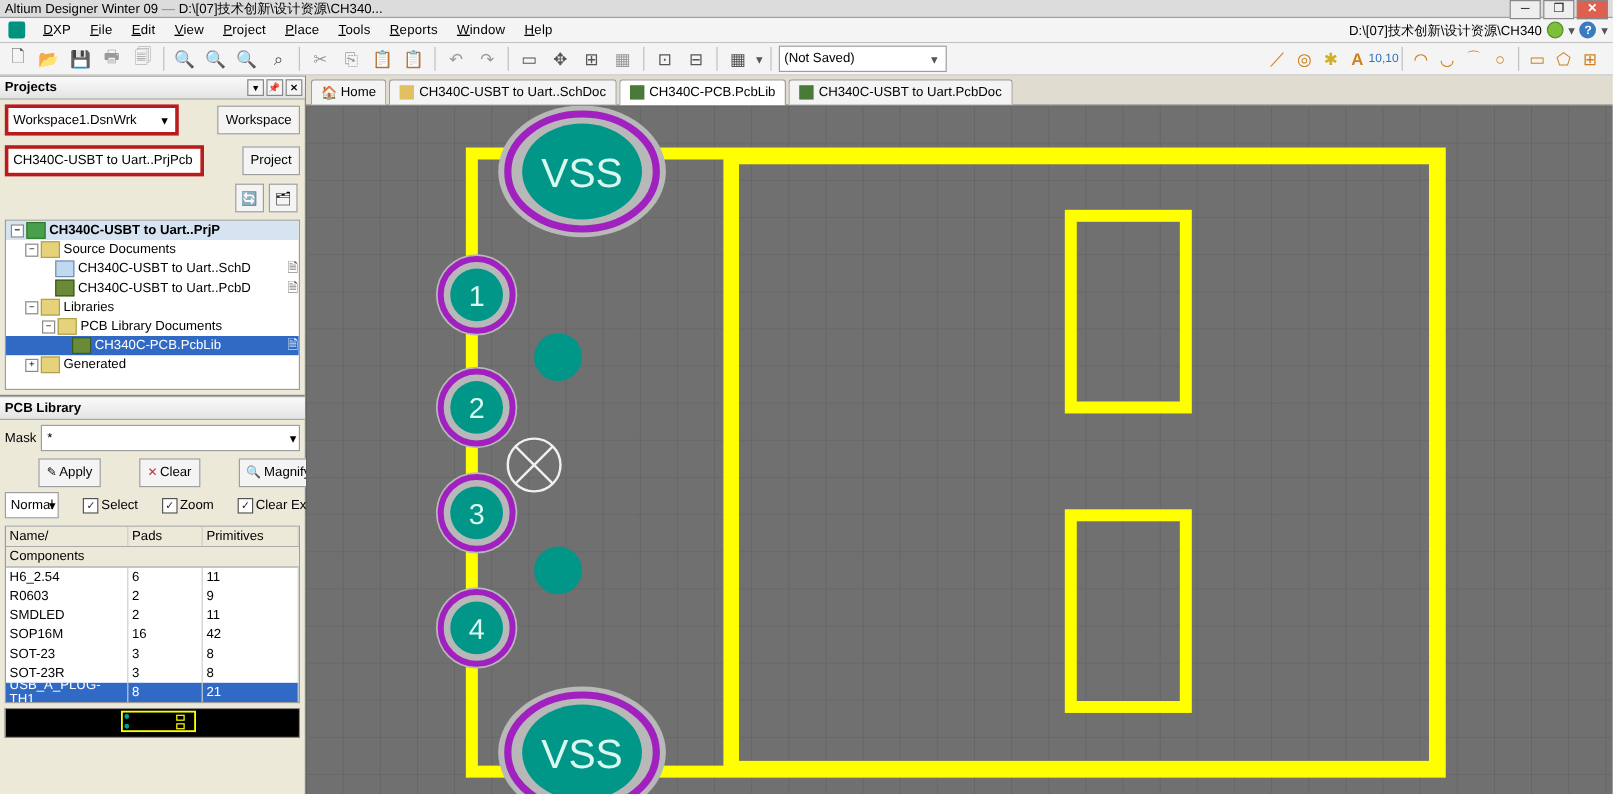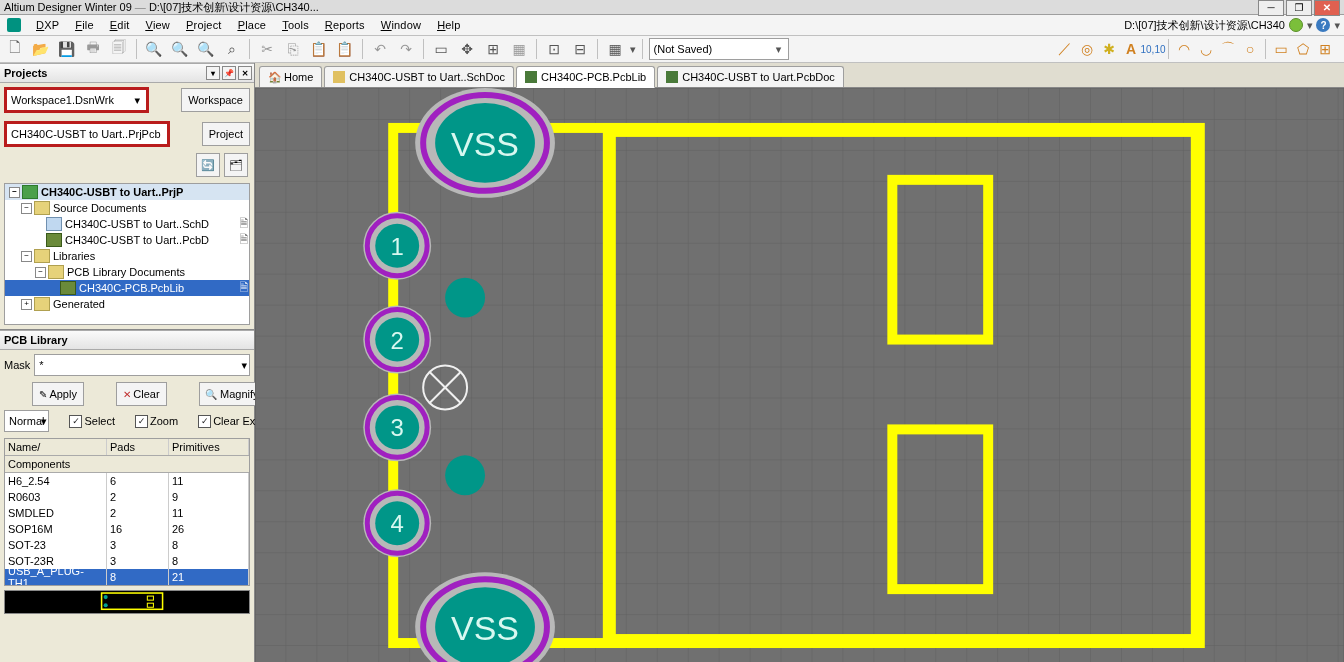--- a/index.html
+++ b/index.html
@@ -330,21 +330,21 @@
               <div class="td">9</div>
             </div>
             <div class="trow2">
               <div class="td">SMDLED</div>
               <div class="td">2</div>
               <div class="td">11</div>
             </div>
             <div class="trow2">
               <div class="td">SOP16M</div>
               <div class="td">16</div>
-              <div class="td">26</div>
+              <div class="td">42</div>
             </div>
             <div class="trow2">
               <div class="td">SOT-23</div>
               <div class="td">3</div>
               <div class="td">8</div>
             </div>
             <div class="trow2">
               <div class="td">SOT-23R</div>
               <div class="td">3</div>
               <div class="td">8</div>

